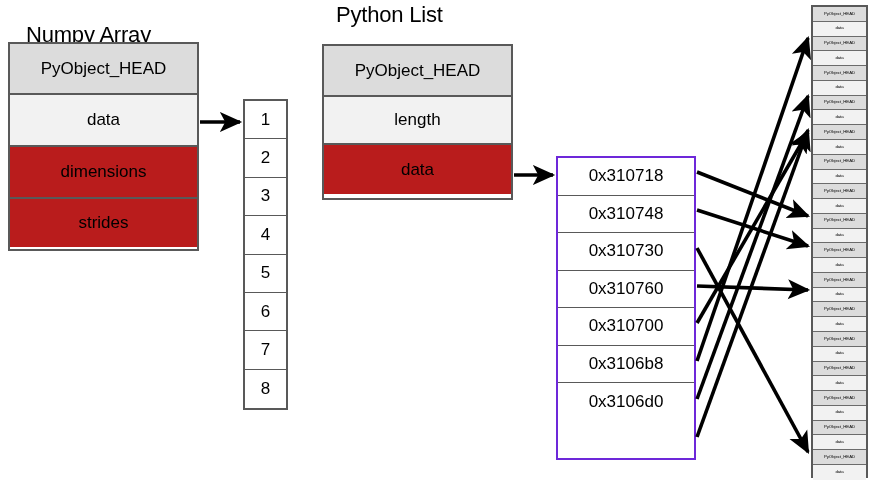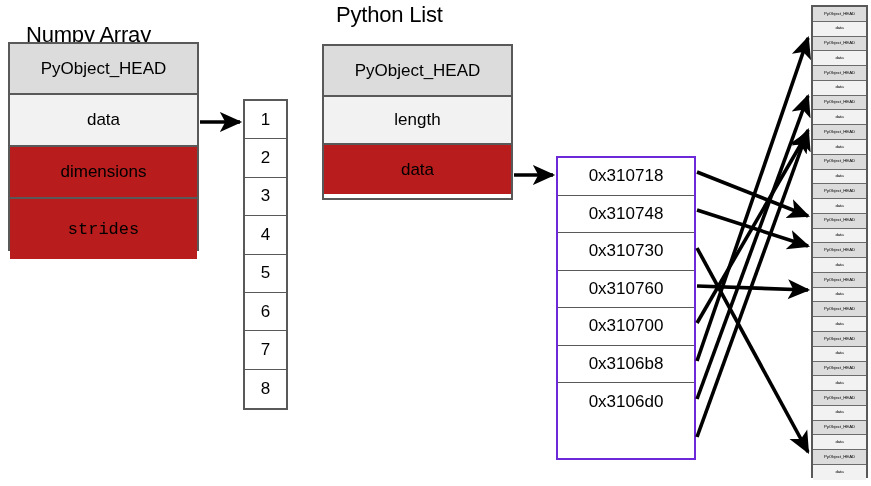--- a/index.html
+++ b/index.html
@@ -47,21 +47,21 @@
   .struct-row:last-child{border-bottom:none;}
   .struct-row.head{background:#dcdcdc;}
   .struct-row.shaded{background:#f2f2f2;}
 
   
   #numpy-struct{left:8px;top:42px;width:191px;height:209px;}
   #numpy-struct .struct-row{height:52px;}
   #numpy-struct .struct-row:nth-child(1){height:51px;}
   #numpy-struct .struct-row:nth-child(2){height:52px;}
   #numpy-struct .struct-row:nth-child(3){height:52px;}
-  #numpy-struct .struct-row:nth-child(4){height:60px;font-family:Liberation Mono, monospace;}
+  #numpy-struct .struct-row:nth-child(4){height:48px;}
 
   
   #list-struct{left:322px;top:44px;width:191px;height:156px;}
   #list-struct .struct-row:nth-child(1){height:51px;}
   #list-struct .struct-row:nth-child(2){height:48px;}
   #list-struct .struct-row:nth-child(3){height:49px;}
 
   
   #data-buffer{
     position:absolute;left:243px;top:99px;width:45px;height:311px;

